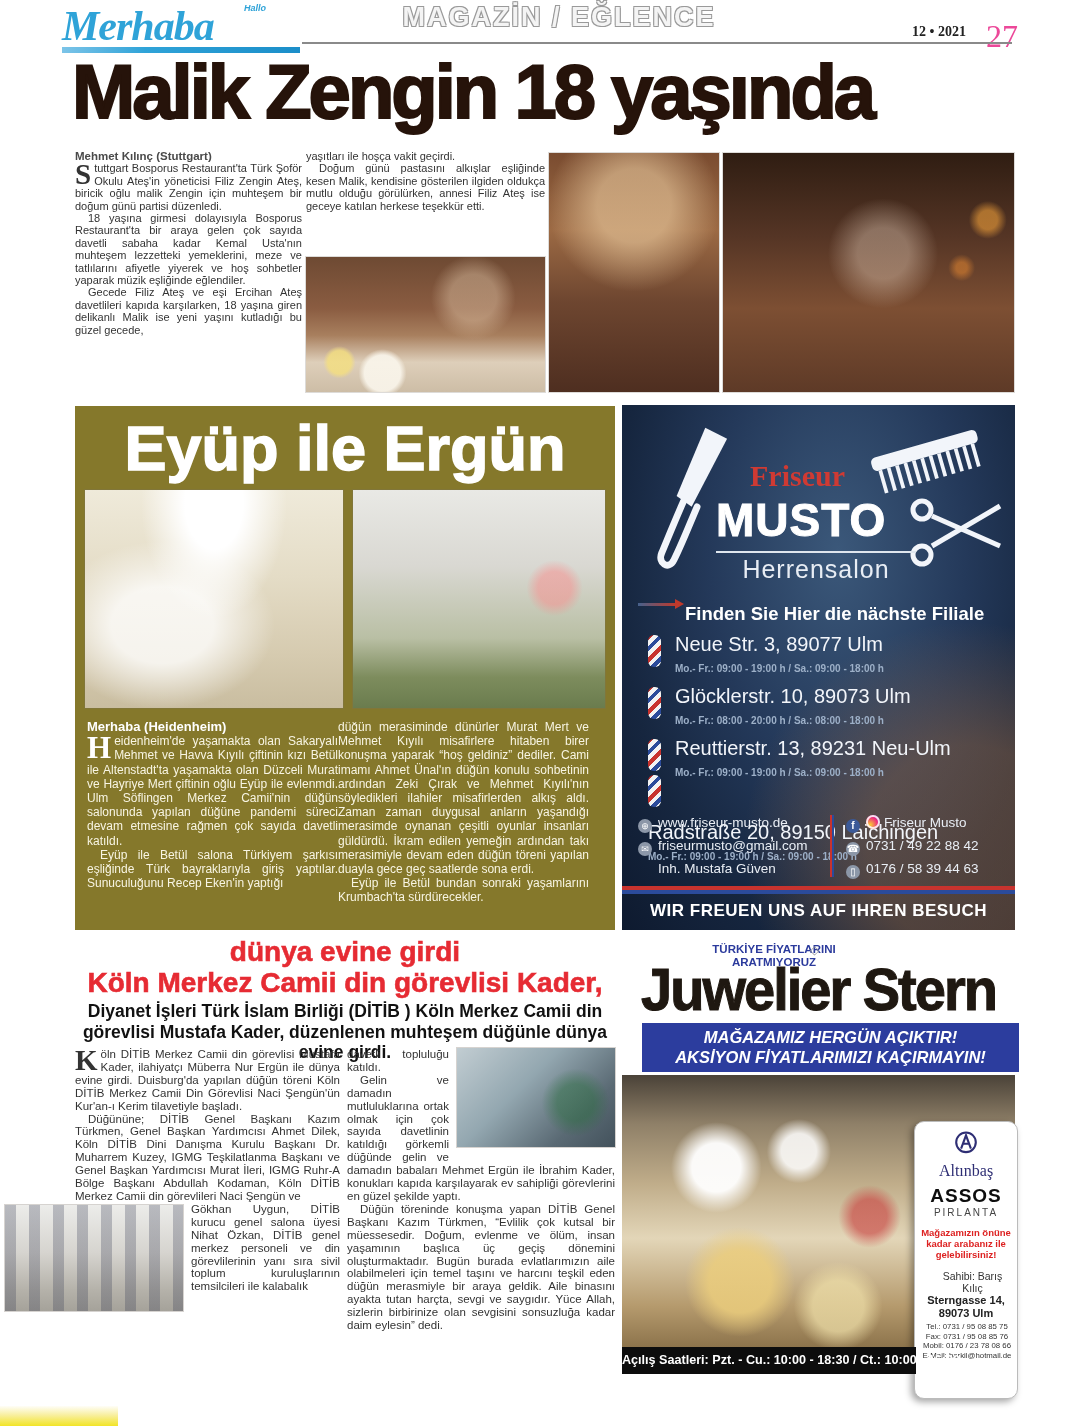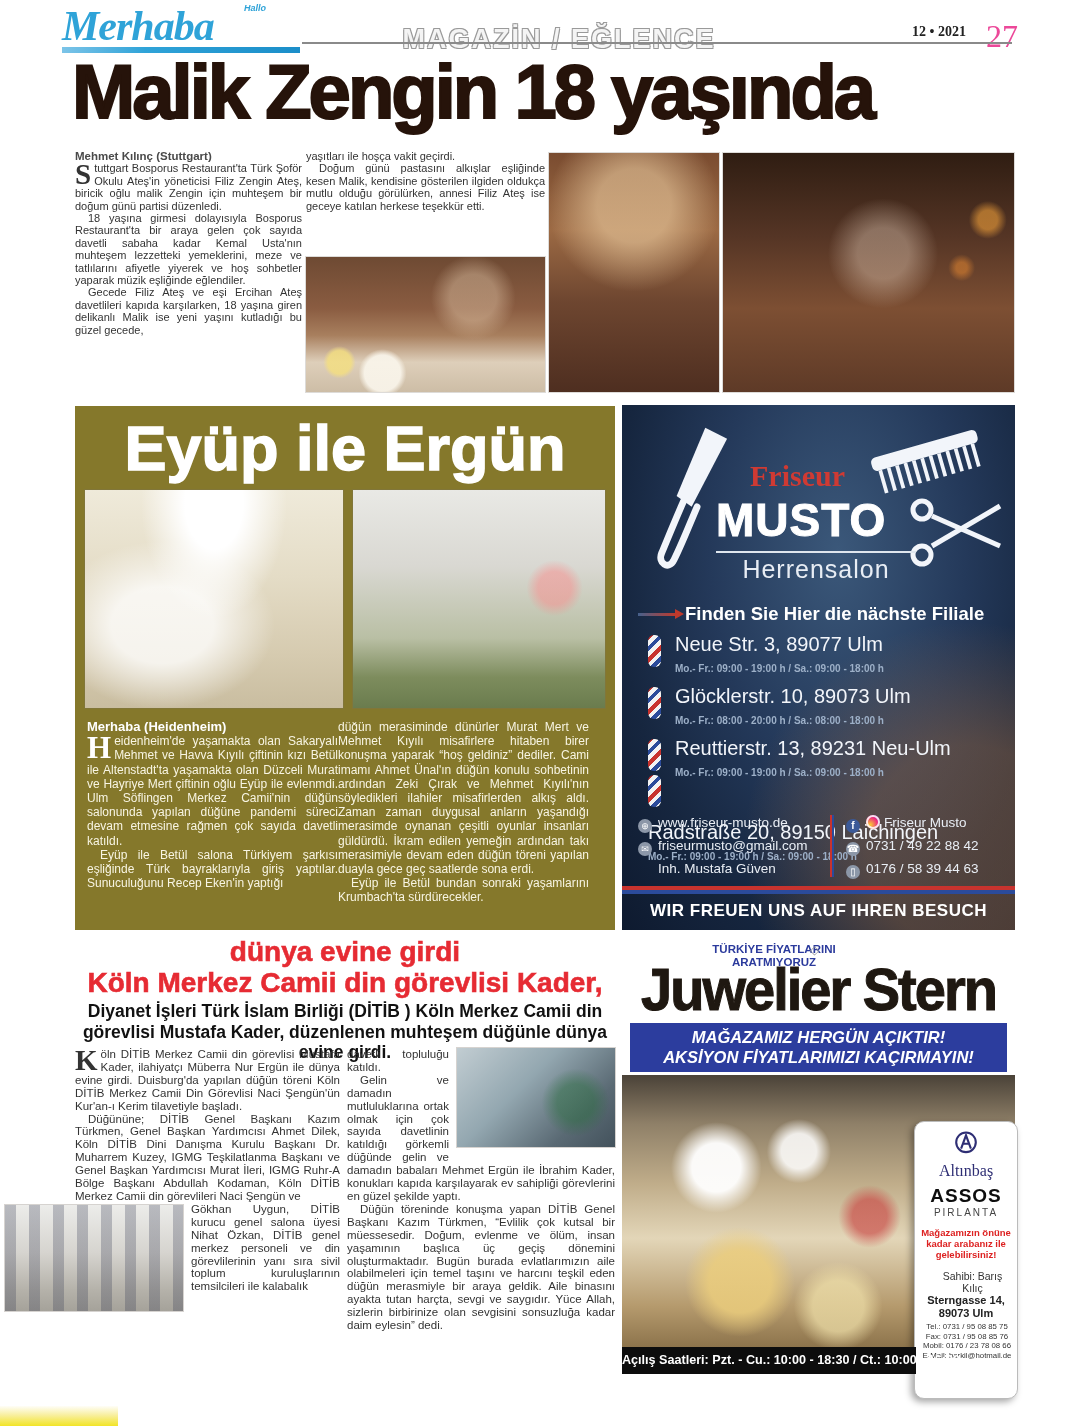--- a/index.html
+++ b/index.html
@@ -6,21 +6,21 @@
   .page{position:relative;width:1070px;height:1426px;background:#fff;overflow:hidden;
         font-family:"Liberation Sans",sans-serif;color:#222;}
 
   
   .logo{position:absolute;left:62px;top:6px;width:238px;}
   .logo-text{font-family:"Liberation Serif",serif;font-style:italic;font-weight:bold;
              font-size:42px;line-height:40px;color:#2fa3d8;letter-spacing:-1px;}
   .logo-sup{position:absolute;right:34px;top:-3px;font-size:9px;font-style:italic;
             font-weight:bold;color:#2fa3d8;}
   .logo-bar{height:6px;margin-top:1px;background:linear-gradient(90deg,#7cc4e8,#2fa3d8 35%,#1b8ec9);}
-  .section-title{position:absolute;left:0;right:0;top:24px;text-align:center;
+  .section-title{position:absolute;left:0;right:0;top:2px;text-align:center;
      font-size:27px;font-weight:bold;letter-spacing:2px;color:#f4f4f4;
      text-shadow:-1px -1px 0 #9a9a9a,1px -1px 0 #9a9a9a,-1px 1px 0 #9a9a9a,1px 1px 0 #9a9a9a;padding-left:48px;}
   .issue{position:absolute;right:104px;top:24px;font-family:"Liberation Serif",serif;
          font-size:14px;font-weight:bold;color:#222;}
   .page-num{position:absolute;right:52px;top:18px;font-family:"Liberation Serif",serif;
             font-size:32px;color:#ec4899;}
   .header-rule{position:absolute;left:302px;top:42px;width:710px;height:2px;background:#8a8a8a;}
 
   
   .malik-headline{position:absolute;left:72px;top:54px;width:950px;white-space:nowrap;
@@ -76,21 +76,21 @@
   .musto-razor{position:absolute;left:22px;top:20px;width:98px;height:150px;}
   .musto-friseur{position:absolute;left:128px;top:54px;font-family:"Liberation Serif",serif;
       font-weight:bold;font-size:30px;color:#cf3a33;}
   .musto-comb{position:absolute;left:250px;top:34px;width:112px;height:48px;transform:rotate(-16deg);}
   .musto-name{position:absolute;left:94px;top:88px;font-size:46px;font-weight:bold;color:#fff;
       letter-spacing:1px;-webkit-text-stroke:1px #fff;}
   .musto-scissors{position:absolute;left:282px;top:92px;width:100px;height:76px;}
   .musto-line{position:absolute;left:94px;top:146px;width:200px;height:2px;background:#dfe6ee;}
   .musto-sub{position:absolute;left:94px;top:150px;width:200px;text-align:center;
       font-size:25px;color:#e8edf4;letter-spacing:1px;}
-  .finden-row{position:absolute;left:16px;top:198px;display:flex;align-items:center;gap:9px;}
+  .finden-row{position:absolute;left:16px;top:198px;display:flex;gap:9px;}
   .finden-arrow{position:relative;width:38px;height:3px;
       background:linear-gradient(90deg,#46618c,#c0392b);}
   .finden-arrow:after{content:"";position:absolute;right:-8px;top:-4px;border-left:9px solid #c0392b;
       border-top:5px solid transparent;border-bottom:5px solid transparent;}
   .finden-text{font-size:18.5px;font-weight:bold;color:#fff;}
   .loc{position:absolute;left:26px;display:flex;gap:14px;align-items:flex-start;}
   .pole{width:13px;height:32px;border-radius:6px;margin-top:2px;
       background:repeating-linear-gradient(135deg,#c8332e 0 4px,#f3f3f3 4px 8px,#2b4b9b 8px 12px,#f3f3f3 12px 16px);}
   .loc-name{font-size:20px;color:#f2f5fa;line-height:23px;}
   .loc-hours{font-size:10px;color:#9db0c8;margin-top:7px;font-weight:bold;}
@@ -133,21 +133,21 @@
   
   .stern{position:absolute;left:622px;top:935px;width:393px;height:475px;background:#fff;}
   .stern *{box-sizing:border-box;}
   .stern-tagline{position:absolute;left:72px;top:8px;width:160px;text-align:center;
       font-size:11.5px;line-height:13px;font-weight:bold;color:#2b3a9c;}
   .stern-tagline span{display:block;}
   .stern-diamond{position:absolute;left:188px;top:8px;font-size:12px;color:#9a9a9a;}
   .stern-brand{position:absolute;left:0;top:22px;width:100%;text-align:center;
       font-size:56px;font-weight:bold;letter-spacing:-2px;color:#1f1811;
       -webkit-text-stroke:1px #1f1811;transform:scaleY(1.06);}
-  .stern-banner{position:absolute;left:8px;top:88px;width:377px;background:#2c3d9e;
+  .stern-banner{position:absolute;left:20px;top:88px;width:377px;background:#2c3d9e;
       color:#fff;text-align:center;font-weight:bold;font-style:italic;
       font-size:16.5px;line-height:20px;padding:4px 0 5px;}
   .stern-banner span{display:block;}
   .stern-photo{position:absolute;left:0;top:140px;width:393px;height:272px;background:
       radial-gradient(circle at 24% 34%, rgba(255,255,255,.95) 0 7%, transparent 13%),
       radial-gradient(circle at 45% 28%, rgba(255,255,255,.85) 0 6%, transparent 11%),
       radial-gradient(circle at 63% 52%, rgba(200,60,60,.6) 0 6%, transparent 11%),
       radial-gradient(circle at 30% 76%, rgba(235,205,125,.85) 0 9%, transparent 16%),
       radial-gradient(circle at 55% 85%, rgba(240,225,170,.7) 0 8%, transparent 14%),
       linear-gradient(180deg,#4a4238 0%,#8f8068 18%,#c0ad8a 40%,#e3d6b8 60%,#b59a6d 85%,#8d744c 100%);}

